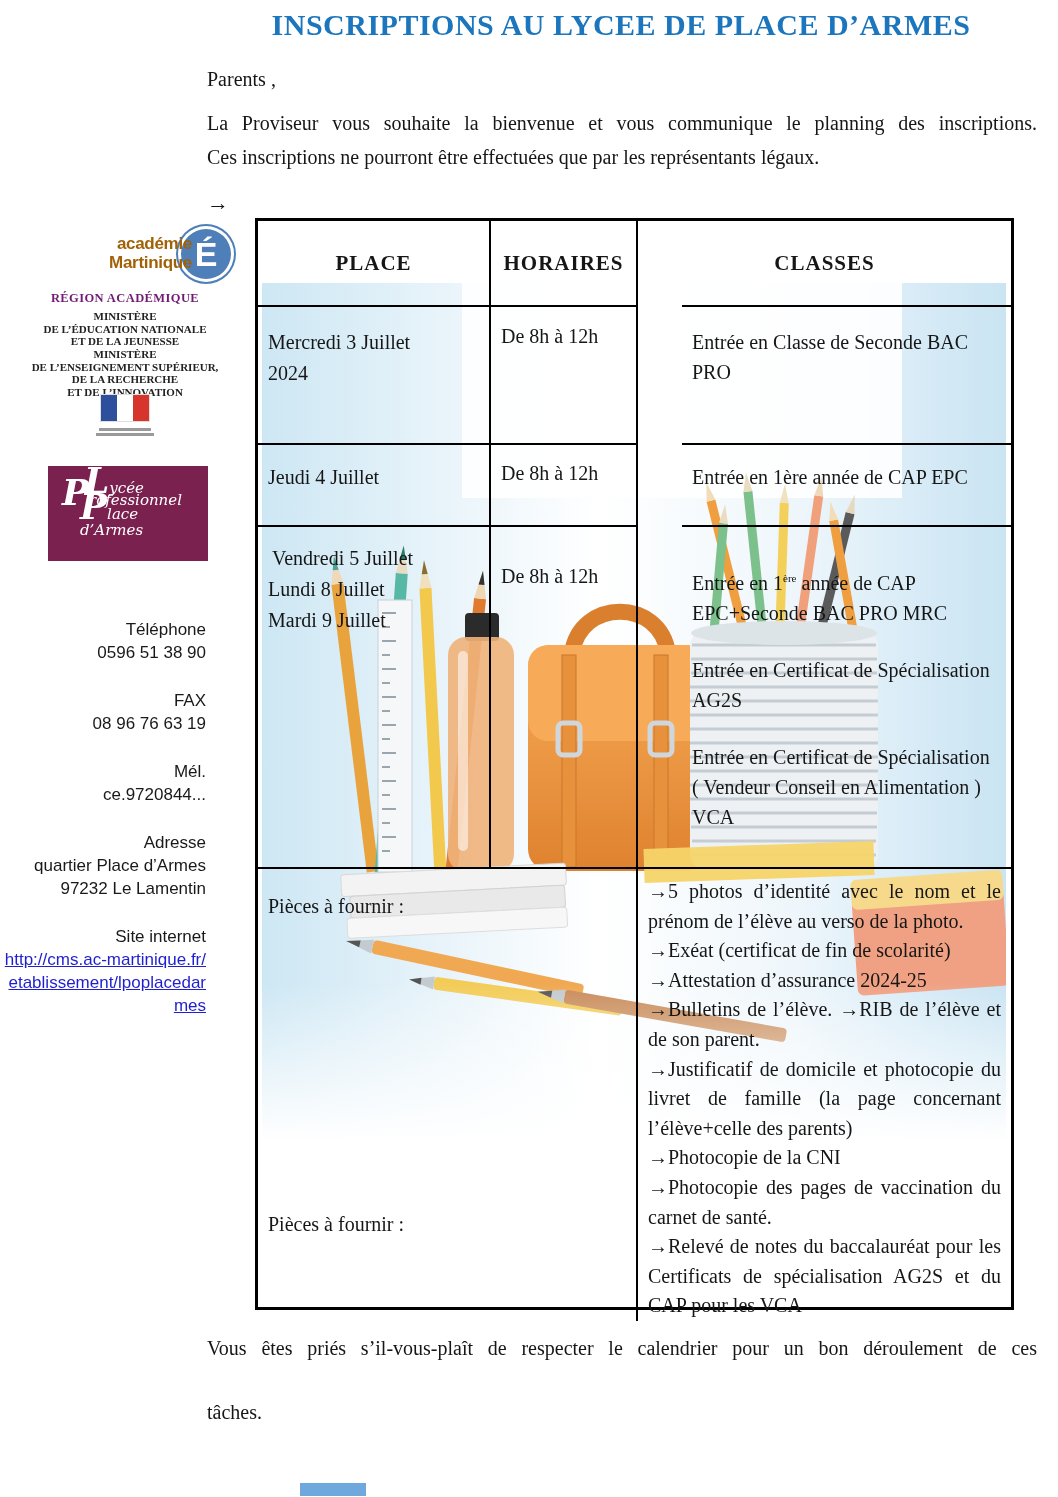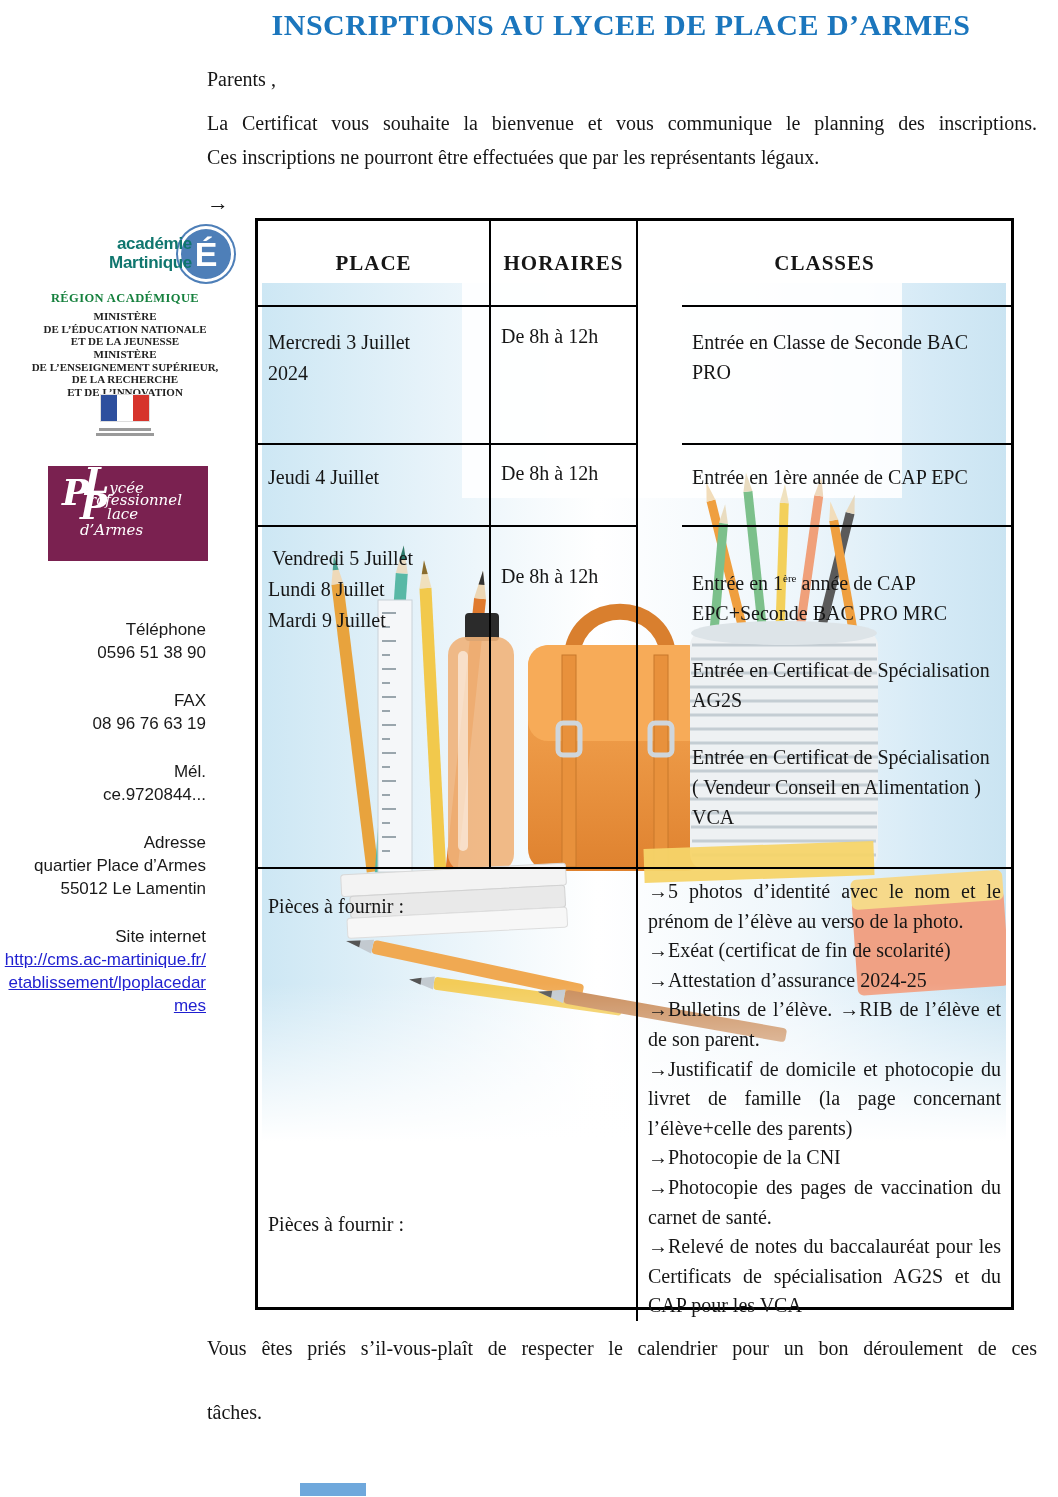--- a/index.html
+++ b/index.html
@@ -16,23 +16,23 @@
   .arrowmark{position:absolute;left:207px;top:190px;font-size:22px;}
 
   
   .acad{position:absolute;left:58px;top:226px;width:176px;height:66px;}
   .acad .emblem{position:absolute;right:0;top:0;width:56px;height:56px;border-radius:50%;
       background:#4e7fb8;box-shadow:inset 0 0 0 3px #fff, 0 0 0 2px #4e7fb8;
       color:#fff;font-family:"Liberation Sans",sans-serif;font-weight:bold;font-size:34px;
       display:flex;align-items:center;justify-content:center;}
   .acad .txt{position:absolute;right:42px;top:8px;text-align:right;z-index:2;
       font-family:"Liberation Sans",sans-serif;font-weight:bold;font-size:17px;line-height:19px;
-      color:#0f766e;letter-spacing:-.3px;white-space:nowrap;}
+      color:#a16207;letter-spacing:-.3px;white-space:nowrap;}
   .region{position:absolute;left:10px;top:291px;width:230px;text-align:center;
-      font-weight:bold;font-size:12.5px;letter-spacing:.4px;color:#15803d;}
+      font-weight:bold;font-size:12.5px;letter-spacing:.4px;color:#701a75;}
   .minblock{position:absolute;left:10px;width:230px;text-align:center;
       font-weight:bold;font-size:11px;line-height:12.5px;color:#222;}
   .min1{top:310px;} .min2{top:348px;}
   .flagwrap{position:absolute;left:10px;top:394px;width:230px;text-align:center;}
   .flag{display:inline-block;width:48px;height:26px;line-height:0;font-size:0;border:1px solid #dedede;}
   .flag i{display:inline-block;width:16px;height:26px;}
   .flag .b{background:#2d4f9e;} .flag .w{background:#ffffff;} .flag .r{background:#d6342c;}
   .flagcap{margin-top:3px;}
   .flagcap div{height:3px;background:#9a9a9a;margin:2px auto;}
   .fc1{width:52px;} .fc2{width:58px;}
@@ -81,21 +81,21 @@
   .foot2{position:absolute;left:207px;top:1401px;font-size:20px;}
   .bluemark{position:absolute;left:300px;top:1483px;width:66px;height:13px;background:#6fa8dc;}
 </style>
 </head>
 <body>
 
 <div id="page">
 
   <div class="title">INSCRIPTIONS AU LYCEE DE PLACE D’ARMES</div>
   <div class="salutation">Parents ,</div>
-  <div class="intro1">La Certificat vous souhaite la bienvenue et vous communique le planning des inscriptions.</div>
+  <div class="intro1">La Proviseur vous souhaite la bienvenue et vous communique le planning des inscriptions.</div>
   <div class="intro2">Ces inscriptions ne pourront être effectuées que par les représentants légaux.</div>
   <div class="arrowmark">→</div>
 
   <div class="acad">
     <span class="emblem">É</span>
     <span class="txt">
       <span>académie</span><br>
       <span>Martinique</span>
     </span>
   </div>
@@ -137,21 +137,21 @@
       <div>FAX</div>
       <div>08 96 76 63 19</div>
     </div>
     <div class="cgroup">
       <div>Mél.</div>
       <div>ce.9720844...</div>
     </div>
     <div class="cgroup">
       <div>Adresse</div>
       <div>quartier Place d’Armes</div>
-      <div>55012 Le Lamentin</div>
+      <div>97232 Le Lamentin</div>
     </div>
     <div class="cgroup">
       <div>Site internet</div>
       <a class="weblink" href="#" title="http://cms.ac-martinique.fr/etablissement/lpoplacedarmes">http://cms.ac-martinique.fr/etablissement/lpoplacedarmes</a>
     </div>
   </div>
 
   <div class="tblwrap">
 
     <svg class="photo" viewBox="0 0 744 858" aria-hidden="true">

